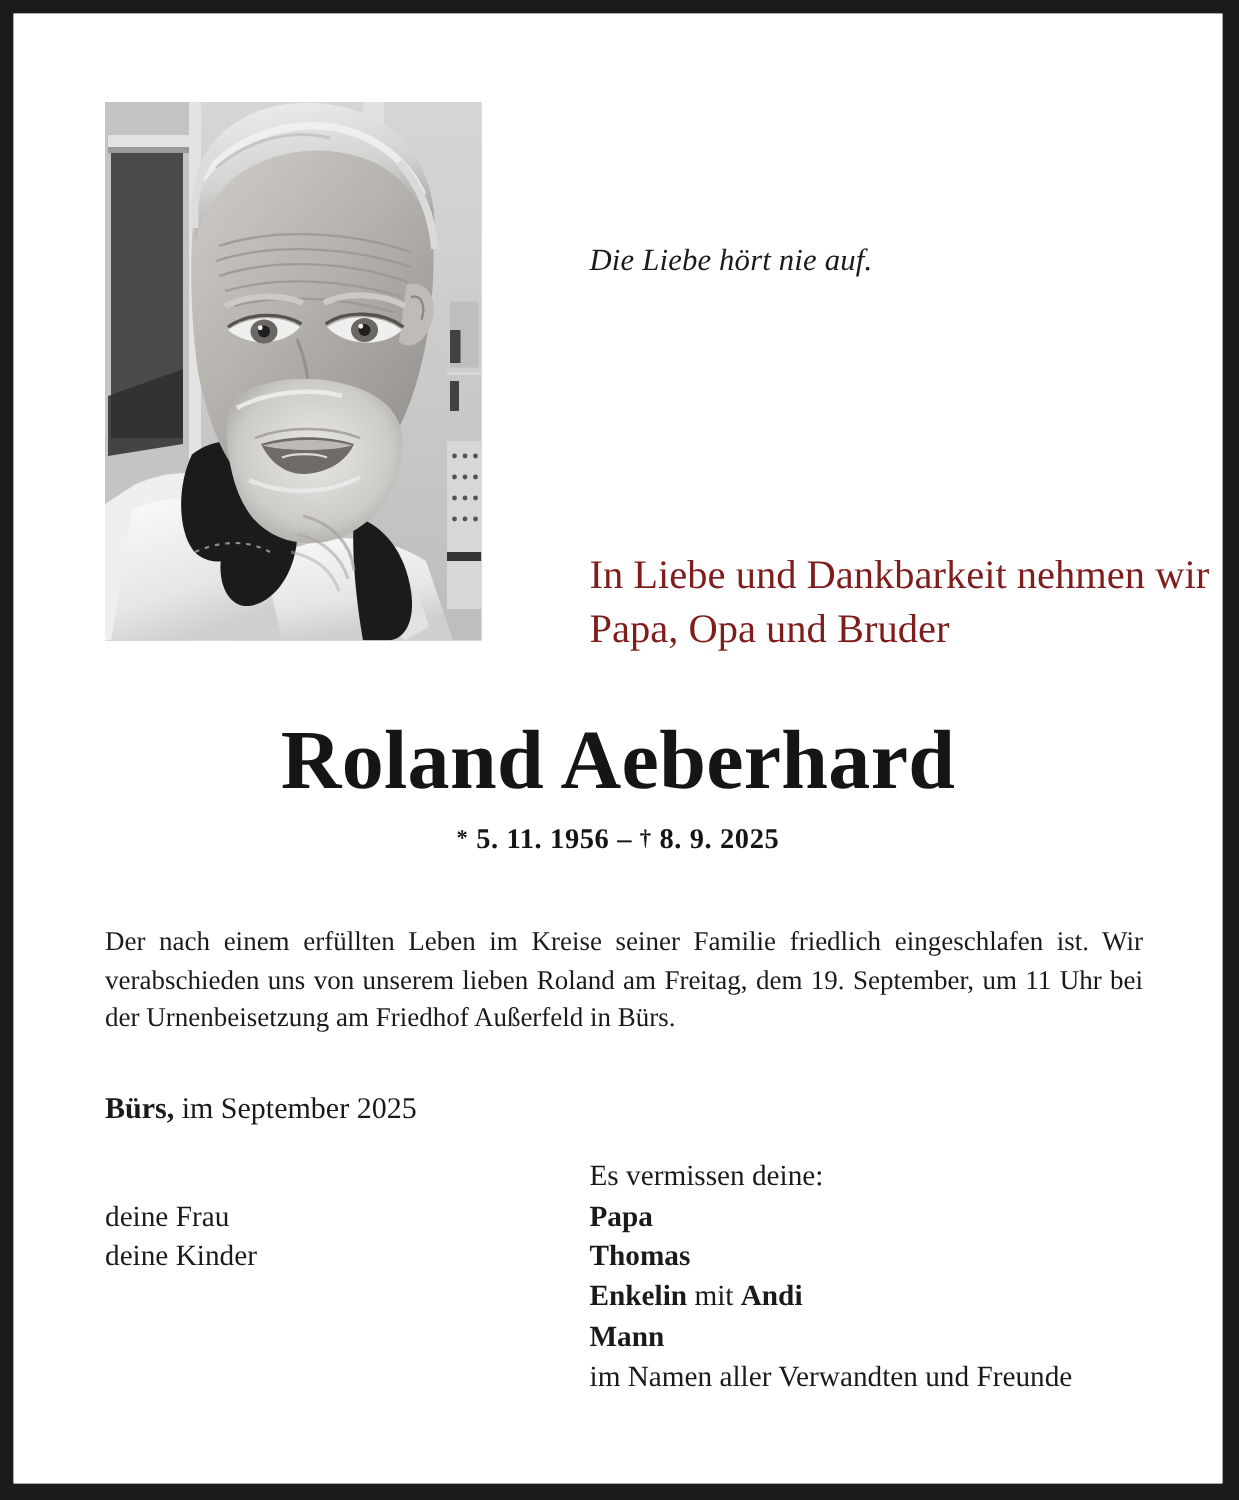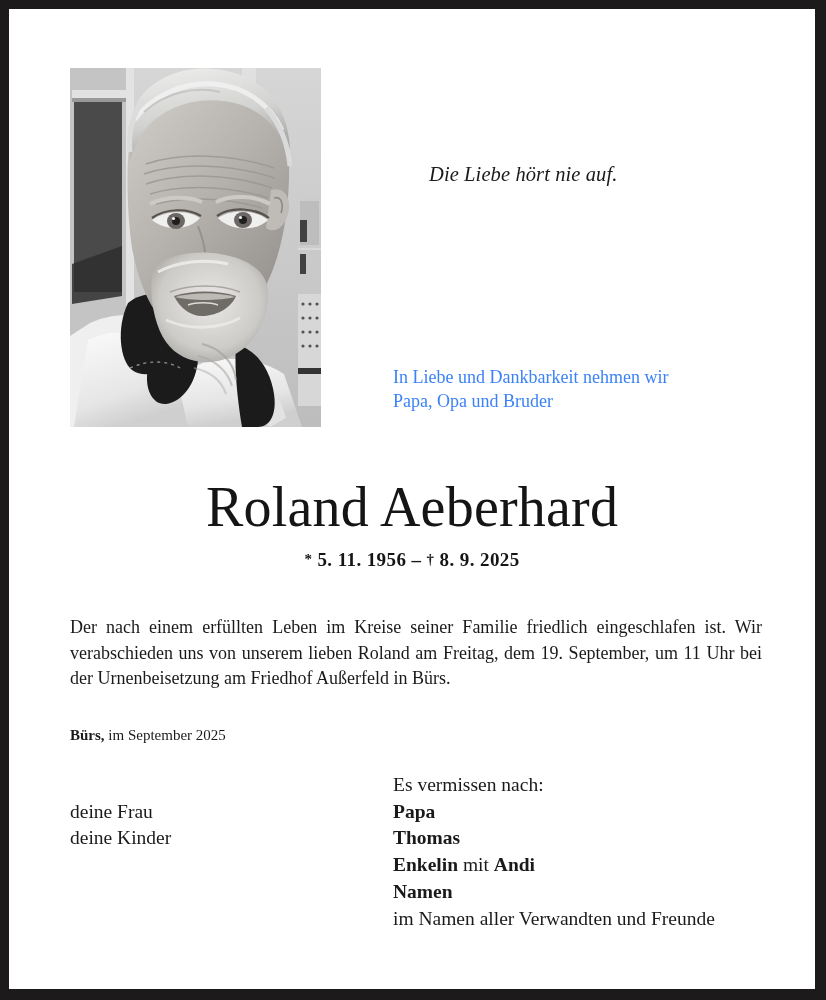--- a/index.html
+++ b/index.html
@@ -56,48 +56,47 @@
   .quote {
     position: absolute;
     left: 384px;
     top: 153px;
     width: 390px;
     font-style: italic;
     font-size: 20.5px;
     line-height: 1.25;
     letter-spacing: 0.1px;
     color: #1a1a1a;
-    margin-left: 36px;
   }
 
   .intro {
     position: absolute;
     left: 384px;
     top: 357px;
     width: 385px;
-    font-size: 18px;
+    font-size: 27px;
     line-height: 1.32;
-    color: #3b82f6;
+    color: #7f1d1d;
   }
   .intro-line { display: block; white-space: nowrap; }
 
   
 
   .name-block {
     position: absolute;
     left: 0;
     right: 0;
     top: 470px;
     text-align: center;
   }
   .deceased-name {
     font-size: 56px;
     line-height: 1.0;
     letter-spacing: 0.2px;
-    font-weight: 400;
+    font-weight: 700;
     color: #151515;
   }
   .life-dates {
     margin-top: 14px;
     font-size: 19px;
     font-weight: bold;
     letter-spacing: 0.4px;
     color: #151515;
   }
   .life-dates .sym { font-size: 15px; vertical-align: 2px; }
@@ -114,21 +113,21 @@
     text-align: justify;
     text-justify: inter-word;
     color: #1a1a1a;
     hyphens: manual;
   }
 
   .place-date {
     position: absolute;
     left: 61px;
     top: 717px;
-    font-size: 15px;
+    font-size: 20px;
     line-height: 1.3;
     color: #1a1a1a;
     text-align: right;
   }
   .place-date b { font-weight: bold; }
 
   
 
   .mourners {
     position: absolute;
@@ -302,41 +301,41 @@
     </div>
 
     <div class="body-text">Der nach einem erfüllten Leben im Kreise seiner Familie friedlich ein­geschlafen ist. Wir verabschieden uns von unserem lieben Roland am Freitag, dem 19. September, um 11 Uhr bei der Urnenbeisetzung am Friedhof Außerfeld in Bürs.</div>
 
     <div class="place-date"><b>Bürs,</b><span> im September 2025</span></div>
 
     <div class="mourners">
 
       <div class="m-row">
         <div class="m-label"></div>
-        <div class="m-value m-plain">Es vermissen nach:</div>
+        <div class="m-value m-plain">Es vermissen deine:</div>
       </div>
 
       <div class="m-row">
         <div class="m-label">deine Frau</div>
         <div class="m-value"><b>Papa</b></div>
       </div>
 
       <div class="m-row">
         <div class="m-label">deine Kinder</div>
         <div class="m-value"><b>Thomas</b></div>
       </div>
 
       <div class="m-row">
         <div class="m-label"></div>
         <div class="m-value"><b>Enkelin</b><span class="m-plain"> mit </span><b>Andi</b></div>
       </div>
 
       <div class="m-row">
         <div class="m-label"></div>
-        <div class="m-value"><b>Namen</b></div>
+        <div class="m-value"><b>Mann</b></div>
       </div>
 
 
       <div class="m-row">
         <div class="m-label"></div>
         <div class="m-value m-plain">im Namen aller Verwandten und Freunde</div>
       </div>
 
     </div>
 

